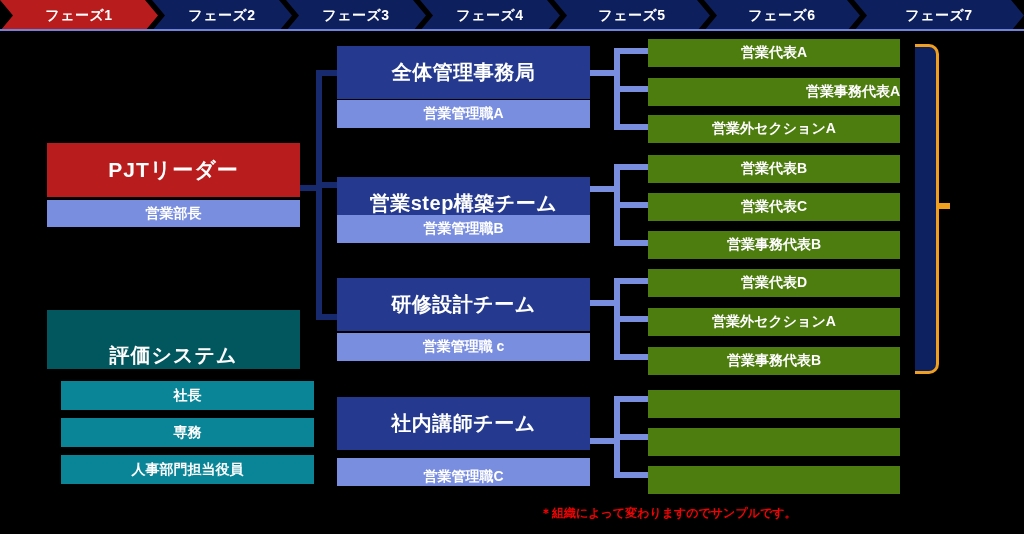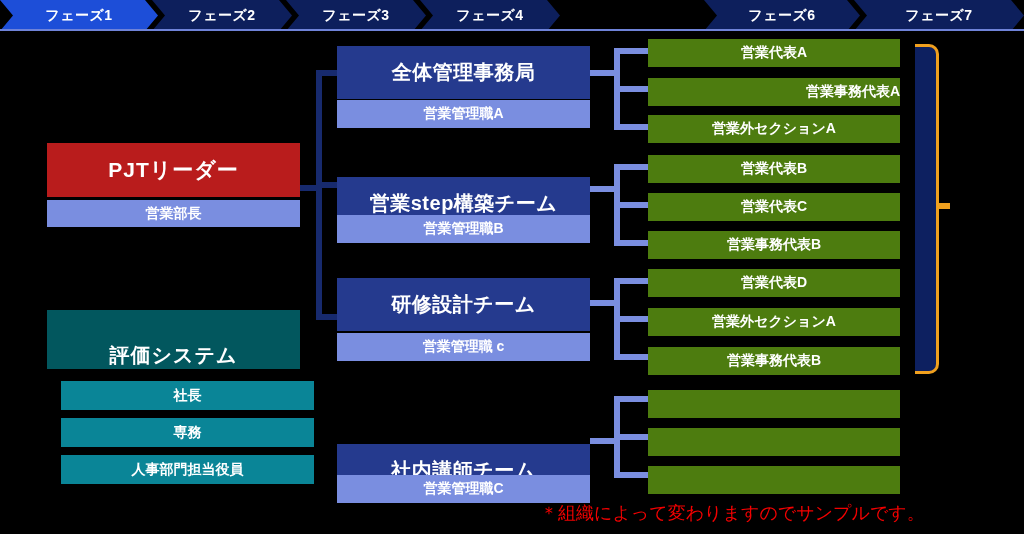--- a/index.html
+++ b/index.html
@@ -12,21 +12,21 @@
   
   #phase-bar{position:absolute;left:0;top:0;width:1024px;height:31px;}
   .phase{
     position:absolute;top:0;height:31px;
     display:flex;align-items:center;justify-content:center;
     color:#fff;font-size:14px;font-weight:bold;letter-spacing:.5px;
     background:#0d1f5c;
     clip-path:polygon(0 0, calc(100% - 13px) 0, 100% 50%, calc(100% - 13px) 100%, 0 100%, 13px 50%);
     box-sizing:border-box;
   }
-  .phase.active{background:#1d4ed8;}
+  .phase.active{background:#b91c1c;}
   .phase.first{clip-path:polygon(0 0, calc(100% - 13px) 0, 100% 50%, calc(100% - 13px) 100%, 0 100%, 13px 50%);}
   #phase-underline{position:absolute;left:0;top:29px;width:1024px;height:5px;background:#6f83d8;}
   #phase-underline2{position:absolute;left:0;top:31px;width:1024px;height:3px;background:#000;}
 
   
   .box-title{
     display:flex;align-items:center;justify-content:center;
     box-sizing:border-box;text-align:center;color:#fff;
   }
 
@@ -44,56 +44,59 @@
   #eval-0{top:381px;} #eval-1{top:418px;} #eval-2{top:455px;}
 
   
   .team-head{position:absolute;left:337px;width:253px;height:53px;
     background:#253a8e;font-size:20px;font-weight:bold;letter-spacing:.5px;}
   .team-sub{position:absolute;left:337px;width:253px;height:28px;
     background:#7a8ee0;font-size:14px;font-weight:bold;}
   #team0-head{top:46px;}  #team0-sub{top:100px;}
   #team1-head{top:177px;} #team1-sub{top:215px;}
   #team2-head{top:278px;} #team2-sub{top:333px;}
-  #team3-head{top:397px;margin-top:47px;} #team3-sub{top:475px;}
+  #team3-head{top:397px;} #team3-sub{top:458px;align-items:flex-end;}
 
   
   .member{position:absolute;left:648px;width:252px;height:28px;
     background:#4d7c0f;font-size:14px;font-weight:bold;}
 
   
   .conn{position:absolute;background:#172a6e;}
   .conn-lite{position:absolute;background:#7a8ee0;}
 
   
   #gold-bracket{position:absolute;left:915px;top:44px;width:24px;height:330px;
     border:3px solid #f0a01e;border-left:none;border-radius:0 10px 10px 0;
     background:#0d2060;box-sizing:border-box;}
   #gold-tab{position:absolute;left:936px;top:203px;width:14px;height:6px;background:#f0a01e;}
 
   
   #note{position:absolute;left:540px;top:501px;width:420px;height:24px;
-    color:#f40000;font-size:18px;font-weight:normal;letter-spacing:0px;
+    color:#f40000;font-size:12px;font-weight:bold;letter-spacing:0px;
     display:flex;align-items:center;white-space:nowrap;}
 </style>
 </head>
 <body>
 
 <div id="phase-bar">
   <div class="phase active first" style="left:0px;width:158px;">
     <span>フェーズ1</span>
   </div>
   <div class="phase" style="left:152px;width:140px;">
     <span>フェーズ2</span>
   </div>
   <div class="phase" style="left:286px;width:140px;">
     <span>フェーズ3</span>
   </div>
   <div class="phase" style="left:420px;width:140px;">
     <span>フェーズ4</span>
+  </div>
+  <div class="phase" style="left:554px;width:156px;">
+    <span>フェーズ5</span>
   </div>
   <div class="phase" style="left:704px;width:156px;">
     <span>フェーズ6</span>
   </div>
   <div class="phase" style="left:854px;width:170px;">
     <span>フェーズ7</span>
   </div>
 </div>
 <div id="phase-underline"></div>
 <div id="phase-underline2"></div>

